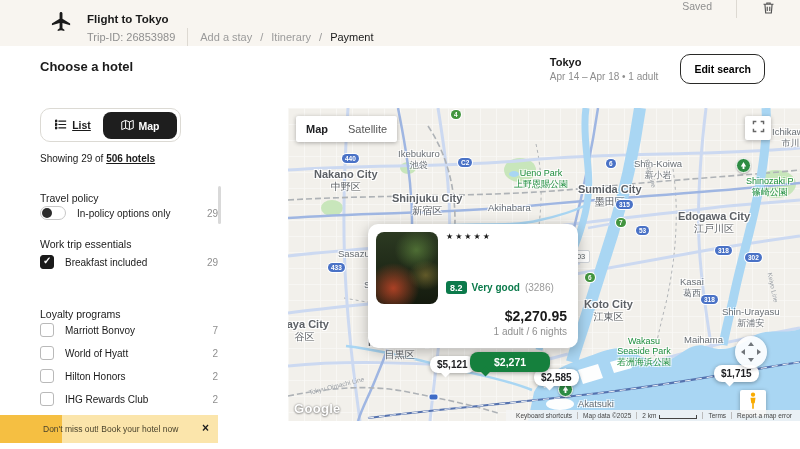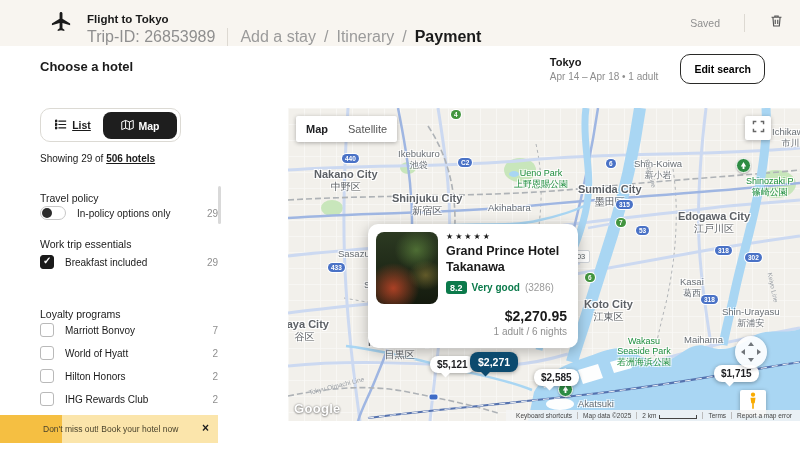--- a/index.html
+++ b/index.html
@@ -6,27 +6,27 @@
   html,body { width:800px; height:449px; overflow:hidden; background:#fff;
     font-family:"Liberation Sans", sans-serif; color:#1a1a1a; }
   .page { position:relative; width:800px; height:449px; background:#fff; }
 
   
   .hdr { position:absolute; left:0; top:0; width:800px; height:46px; background:#f8f5f0;
          display:flex; align-items:center; }
   .hdr-left { display:flex; align-items:center; margin-left:50px; }
   .hdr-titles { margin-left:14px;margin-top:12px; }
   .hdr-title { font-size:11.5px; font-weight:700; }
-  .hdr-row2 { display:flex; align-items:center; margin-top:3px; font-size:16px; }
+  .hdr-row2 { display:flex; align-items:center; margin-top:3px; font-size:11px; }
   .trip-id { color:#8f8f8f; }
   .vdiv { width:1px; height:18px; background:#ddd9d2; margin:0 12px; }
   .crumb { color:#9b9b9b; }
-  .crumb.current { color:#1a1a1a; font-weight:700; }
+  .crumb.current { color:#1a1a1a; font-weight:400; }
   .crumb-sep { color:#9b9b9b; margin:0 8px; }
-  .hdr-right { position:absolute; right:16px; top:0; height:46px; display:flex; align-items:center; }
+  .hdr-right { position:absolute; right:24px; top:0; height:46px; display:flex; align-items:flex-start; }
   .saved { font-size:10.5px; color:#8f8f8f; margin-right:12px; }
   .trash-btn { margin-left:12px; display:flex; align-items:center; cursor:pointer; }
 
   
   .page-title { position:absolute; left:40px; top:59px; font-size:13px; font-weight:700; }
   .search-sum { position:absolute; right:35px; top:54px; display:flex; align-items:center; gap:22px; }
   .dest-name { font-size:11px; font-weight:700; }
   .dest-dates { font-size:10px; color:#8d8d8d; margin-top:3px; }
   .edit-btn { border:1px solid #2a2a28; background:#fff; border-radius:10px; padding:8px 13px;
               font-size:10.5px; font-weight:700; font-family:inherit; cursor:pointer; }
@@ -84,21 +84,21 @@
   .shield.blue { background:#4a72c6; } .shield.green { background:#43953f; }
   .railname { position:absolute; z-index:1; font-size:6.5px; color:#979ca1;
               text-shadow:0 0 2px #fff; white-space:nowrap; }
   .exit-sign { position:absolute; left:280px; top:142px; width:22px; height:13px; background:#fff;
                border:1px solid #cfd3d8; border-radius:2px; font-size:7.5px; color:#5b6267; z-index:2;
                display:flex; align-items:center; justify-content:center; }
   .pmarker { position:absolute; z-index:4; background:#fff; color:#202124; font-size:10px; font-weight:700;
              padding:3px 7px; border-radius:8px; box-shadow:0 1px 4px rgba(0,0,0,.35); cursor:pointer; }
   .pmarker::after { content:""; position:absolute; left:12px; bottom:-3px; width:7px; height:7px;
                     background:inherit; transform:rotate(45deg); }
-  .pmarker.sel { background:#0c4a6e; color:#fff; font-size:10.5px; padding:4px 8px; z-index:5; }
+  .pmarker.sel { background:#15803d; color:#fff; font-size:10.5px; padding:4px 24px; z-index:5; }
   .park-marker { position:absolute; width:15px; height:15px; border-radius:50%; background:#2d8c43;
                  border:1.5px solid #fff; box-shadow:0 1px 2px rgba(0,0,0,.3); z-index:1;
                  display:flex; align-items:center; justify-content:center; }
   .gm-typectl { position:absolute; left:8px; top:8px; height:26px; background:#fff; border-radius:2px;
                 box-shadow:0 1px 4px rgba(0,0,0,.3); display:flex; align-items:center; z-index:5; }
   .gm-typectl .t { font-size:11px; padding:0 10px; cursor:pointer; color:#565656; }
   .gm-typectl .t.on { font-weight:700; color:#202124; }
   .gm-fullscreen { position:absolute; left:457px; top:8px; width:26px; height:24px; background:#fff;
                    border-radius:2px; box-shadow:0 1px 4px rgba(0,0,0,.3); z-index:5;
                    display:flex; align-items:center; justify-content:center; cursor:pointer; }
@@ -434,24 +434,20 @@
     </div>
     <div class="park-marker" style="left:448px;top:50px">
       <svg width="9" height="9" viewBox="0 0 10 10">
           <path fill="#fff" d="M5 1 8 6H6v3H4V6H2Z"></path>
         </svg>
     </div>
 
     <div class="hcard">
       <div class="hphoto"></div>
       <div class="hstars">★★★★★</div>
-      <div class="hname">
-        <span style="display:block">Grand Prince Hotel</span>
-        <span style="display:block">Takanawa</span>
-      </div>
       <div class="hrating">
         <span class="hbadge">8.2</span>
         <span class="hgood">Very good</span>
         <span class="hrev">(3286)</span>
       </div>
       <div class="hprice">$2,270.95</div>
       <div class="hocc">1 adult / 6 nights</div>
     </div>
 
     <div class="pmarker" style="left:142px;top:248px">$5,121</div>

